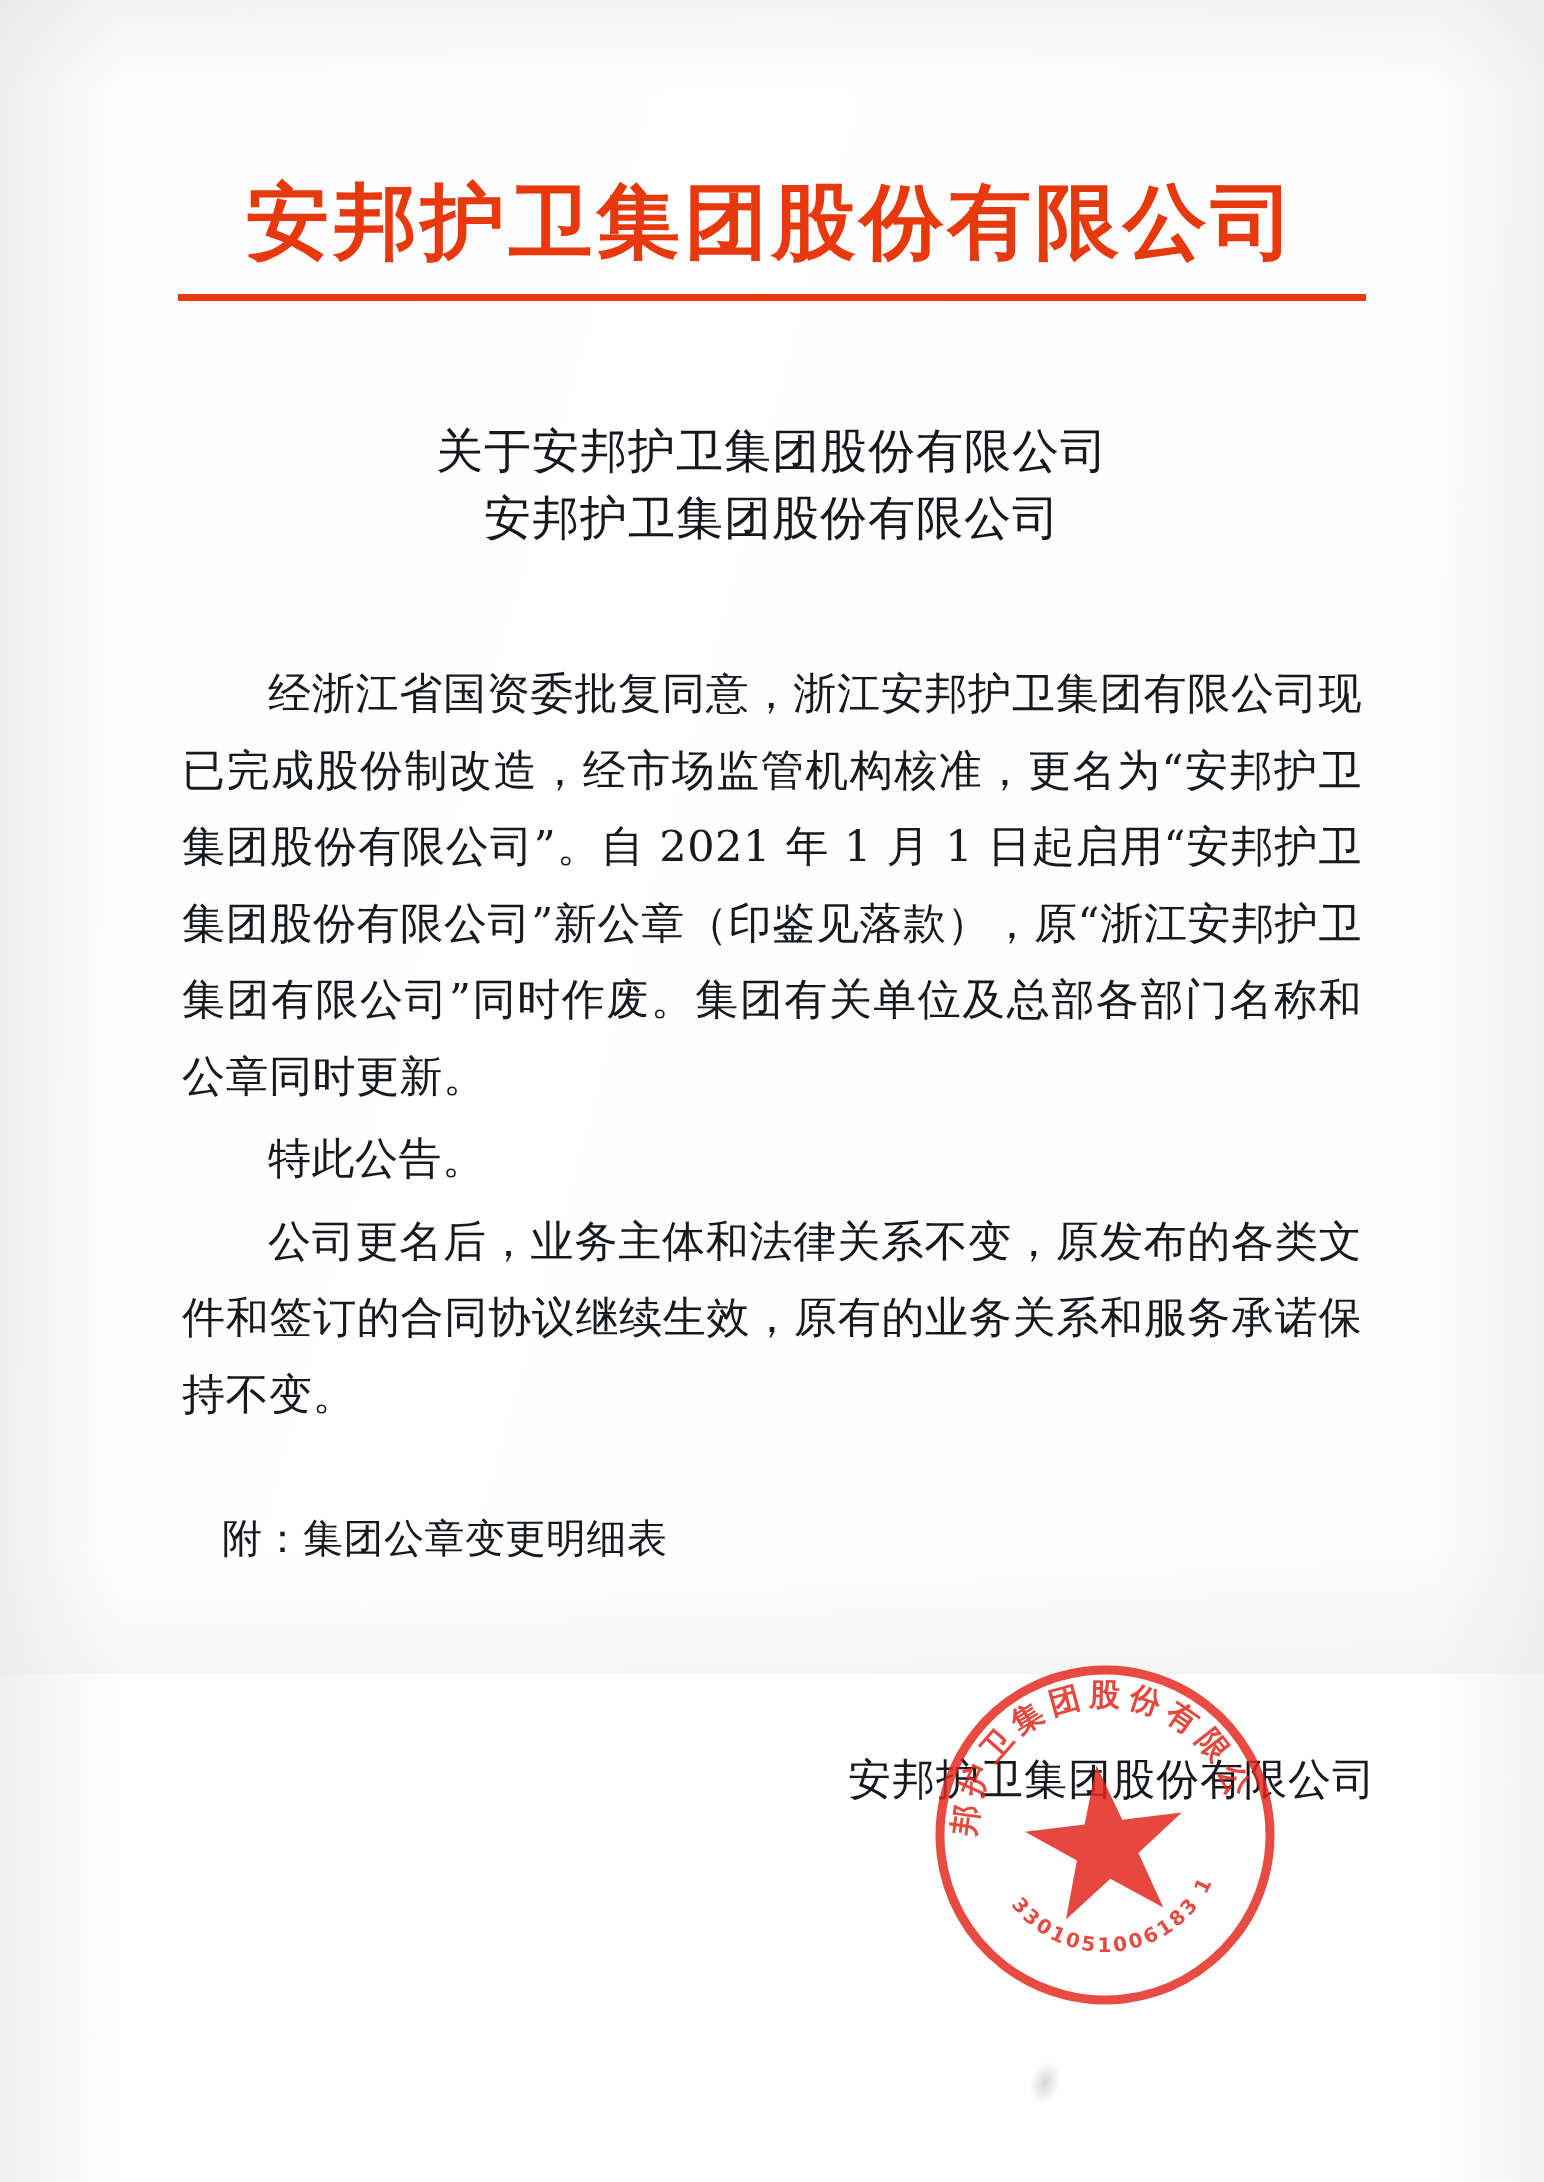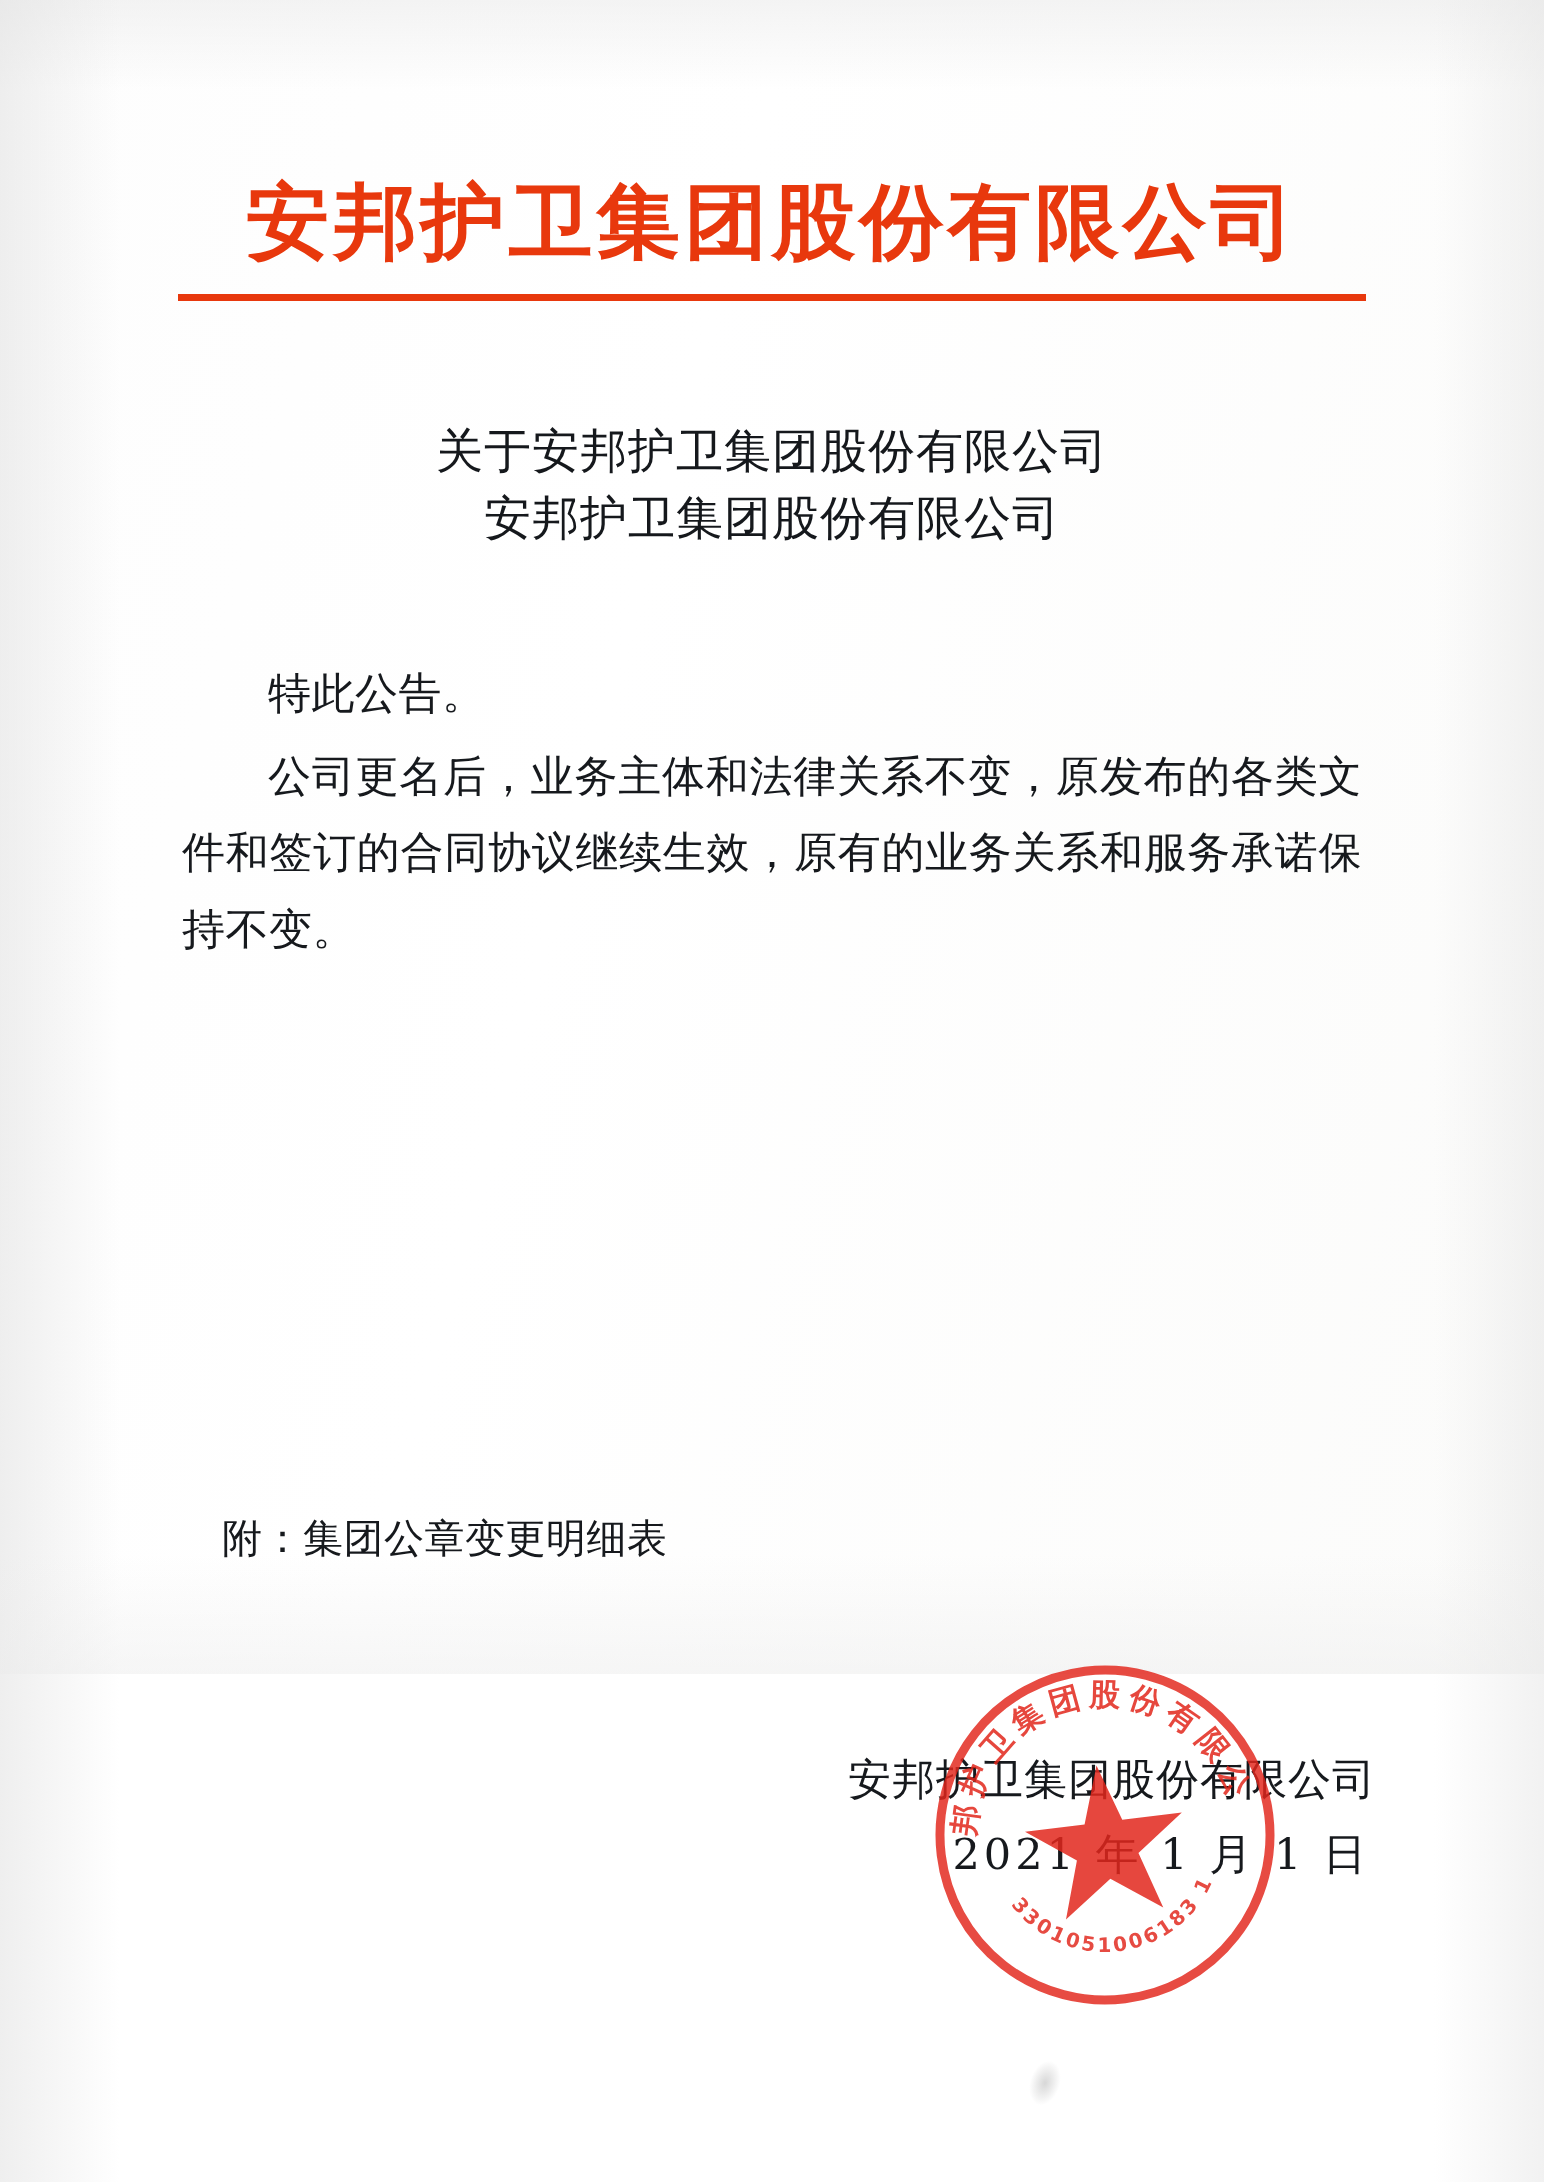--- a/index.html
+++ b/index.html
@@ -183,29 +183,29 @@
     <div class="letterhead-title">安邦护卫集团股份有限公司</div>
     <div class="letterhead-rule"></div>
   </div>
 
   <div class="doc-title">
     <div>关于安邦护卫集团股份有限公司</div>
     <div>安邦护卫集团股份有限公司</div>
   </div>
 
   <div class="body-text">
+    <p>经浙江省国资委批复同意，浙江安邦护卫集团有限公司现已完成股份制改造，经市场监管机构核准，更名为“安邦护卫集团股份有限公司”。自 2021 年 1 月 1 日起启用“安邦护卫集团股份有限公司”新公章（印鉴见落款），原“浙江安邦护卫集团有限公司”同时作废。集团有关单位及总部各部门名称和公章同时更新。</p>
     <p>特此公告。</p>
     <p>公司更名后，业务主体和法律关系不变，原发布的各类文件和签订的合同协议继续生效，原有的业务关系和服务承诺保持不变。</p>
   </div>
 
   <div class="attach">附：集团公章变更明细表</div>
 
   <div class="signature">
     <div>安邦护卫集团股份有限公司</div>
-    <div class="sig-date">2021 年 1 月 1 日</div>
   </div>
 
   <div class="seal">
     <svg viewBox="0 0 350 350" xmlns="http://www.w3.org/2000/svg">
       <defs>
         <path id="sealTopArc" d="M 45,175 A 130,130 0 0 1 305,175" fill="none"></path>
         <path id="sealBottomArc" d="M 58,175 A 117,117 0 0 0 292,175" fill="none"></path>
       </defs>
       <circle cx="175" cy="175" r="165" fill="none" stroke="#e2261c" stroke-width="9" opacity="0.9"></circle>
 

